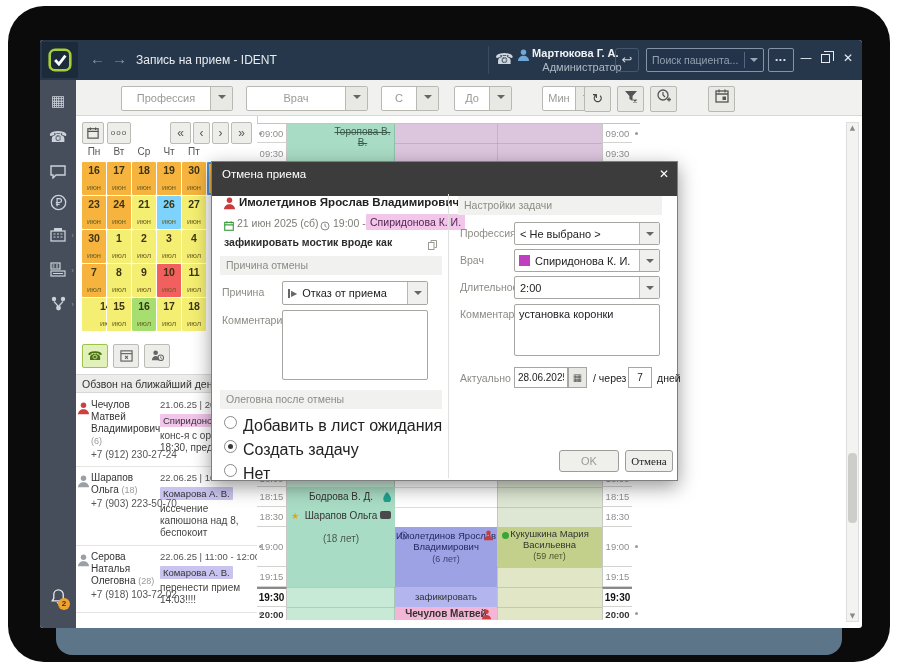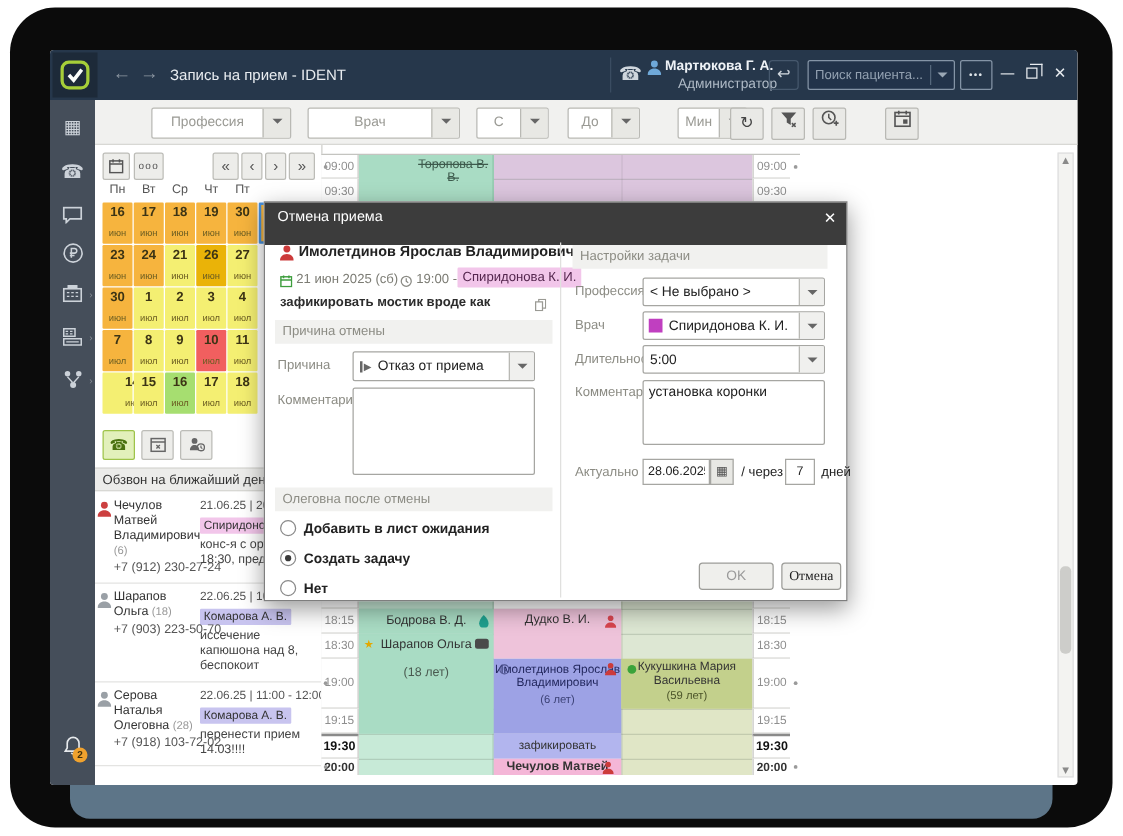--- a/index.html
+++ b/index.html
@@ -81,21 +81,21 @@
   .dlg-x{position:absolute;right:8px;top:5px;color:#fff;font-family:"DejaVu Sans",sans-serif;font-size:12px;}
   .sect{position:absolute;background:#f1f1ef;color:#8c8c84;font-size:10.5px;height:19px;padding:3px 0 0 6px;}
   .dlbl{position:absolute;font-size:10.5px;color:#8c8c84;}
   .dd{position:absolute;height:24px;background:#fff;border:1px solid #a6a6a2;border-radius:2px;display:flex;align-items:center;}
   .dd-txt{flex:1;font-size:11px;color:#222;padding-left:5px;white-space:nowrap;overflow:hidden;}
   .dd-arr{width:20px;height:100%;background:#f0f0ee;border-left:1px solid #b9b9b4;display:flex;justify-content:center;align-items:center;flex:none;}
   .dd-arr .tri{border-top-color:#666;margin-top:4px;}
   .dta{position:absolute;border:1px solid #a6a6a2;border-radius:2px;font-size:11px;color:#222;padding:3px 4px;resize:none;outline:none;}
   .rad{position:absolute;width:13px;height:13px;border:1px solid #8a8a8a;border-radius:50%;background:#fff;}
   .rad.on::after{content:'';display:block;width:5px;height:5px;margin:3px;border-radius:50%;background:#3a3a3a;}
-  .rlbl{position:absolute;font-size:11px;color:#222;font-weight:bold;}
+  .rlbl{position:absolute;font-size:16px;color:#222;}
   .vdiv{position:absolute;width:1px;background:#e0e0de;}
   .dbtn{position:absolute;height:22px;background:#efefec;border:1px solid #9c9c98;border-radius:3px;font-size:11px;text-align:center;padding-top:4px;}
   .dinp{position:absolute;height:21px;border:1px solid #a6a6a2;font-size:10px;color:#222;padding:0 3px;outline:none;}
   .chip{display:inline-block;}
 </style>
 </head>
 <body>
 
 <div class="stage">
   <div class="frame"></div>
@@ -296,21 +296,21 @@
           </div>
 
           <div class="mc-day" style="background: rgb(246, 180, 62);">
             <b>24</b><span class="mc-mon">июн</span>
           </div>
 
           <div class="mc-day" style="background: rgb(244, 239, 114);">
             <b>21</b><span class="mc-mon">июн</span>
           </div>
 
-          <div class="mc-day" style="background: #eab308;">
+          <div class="mc-day" style="background: #7dd3fc;">
             <b>26</b><span class="mc-mon">июн</span>
           </div>
 
           <div class="mc-day" style="background: rgb(244, 239, 114);">
             <b>27</b><span class="mc-mon">июн</span>
           </div>
 
           <div class="mc-day" style="background: rgb(246, 180, 62);">
             <b>30</b><span class="mc-mon">июн</span>
           </div>
@@ -497,31 +497,20 @@
             <path d="M4 0C6.5 2.5 8 5 8 6.8A3.7 3.7 0 0 1 .3 6.8C.3 5 1.5 2.5 4 0z" fill="#1fa08e"></path>
           </svg>
       </div>
       <div class="appt" style="left:30px;top:27px;width:108px;height:80px;background:#a9dcc4;">
         <span class="ab" style="left:4px;top:4px;color:#e3a800;font-family:'DejaVu Sans',sans-serif;font-size:9px;">★</span>
         <span style="display:block;margin-top:3px;">Шарапов Ольга</span>
         <span class="ab" style="right:4px;top:4px;width:11px;height:8px;background:#4a4a4a;border-radius:2px;"></span>
         <span style="display:block;margin-top:12px;color:#4a5a50;">(18 лет)</span>
       </div>
 
-      <div class="appt" style="left:138px;top:7px;width:102px;height:40px;background:#eec3da;">
-        <span style="display:block;margin-top:3px;">Дудко В. И.</span>
-        <span class="ab" style="right:4px;top:5px;width:10px;color:#d8454f;">
-          <svg viewBox="0 0 12 14" width="9">
-              <g fill="currentColor">
-                <circle cx="6" cy="3.5" r="3"></circle>
-                <path d="M0 13.5c0-3.4 2.7-5.6 6-5.6s6 2.2 6 5.6z"></path>
-              </g>
-            </svg>
-        </span>
-      </div>
       <div class="appt" style="left:138px;top:47px;width:102px;height:60px;background:#9da2e5;color:#23285e;">
         <svg width="9" height="9" viewBox="0 0 10 10" style="position:absolute;left:4px;top:4px;">
             <circle cx="5" cy="5" r="4" fill="none" stroke="#4a4f8a" stroke-width="1"></circle>
             <path d="M5 2.6V5l1.6 1.2" fill="none" stroke="#4a4f8a" stroke-width="1"></path>
           </svg>
         <span class="ab" style="right:4px;top:3px;width:10px;color:#cc3b3b;">
           <svg viewBox="0 0 12 14" width="9">
               <g fill="currentColor">
                 <circle cx="6" cy="3.5" r="3"></circle>
                 <path d="M0 13.5c0-3.4 2.7-5.6 6-5.6s6 2.2 6 5.6z"></path>
@@ -653,21 +642,21 @@
       <span class="dlbl" style="left:248px;top:92px;">Врач</span>
       <div class="dd" style="left:302px;top:87px;width:146px;height:23px;">
         <span class="chip" style="flex:none;width:11px;height:11px;background:#c03fc0;margin-left:4px;"></span>
         <span class="dd-txt">Спиридонова К. И.</span>
         <span class="dd-arr">
             <span class="tri"></span>
           </span>
       </div>
       <span class="dlbl" style="left:248px;top:119px;">Длительность</span>
       <div class="dd" style="left:302px;top:114px;width:146px;height:23px;">
-        <span class="dd-txt">5:00</span>
+        <span class="dd-txt">2:00</span>
         <span class="dd-arr">
             <span class="tri"></span>
           </span>
       </div>
       <span class="dlbl" style="left:248px;top:146px;">Комментарий</span>
       <textarea class="dta" style="left: 302px; top: 142px; width: 146px; height: 52px;">установка коронки</textarea>
       <span class="dlbl" style="left:248px;top:210px;">Актуально с</span>
       <input class="dinp" style="left: 302px; top: 205px; width: 54px;" value="28.06.2025">
       <span class="ab" style="left:356px;top:205px;width:19px;height:21px;background:#e8e8e4;border:1px solid #a6a6a2;text-align:center;line-height:19px;font-family:'DejaVu Sans',sans-serif;font-size:10px;color:#555;">▦</span>
       <span class="ab" style="left:381px;top:210px;font-size:10.5px;color:#222;">/ через</span>

